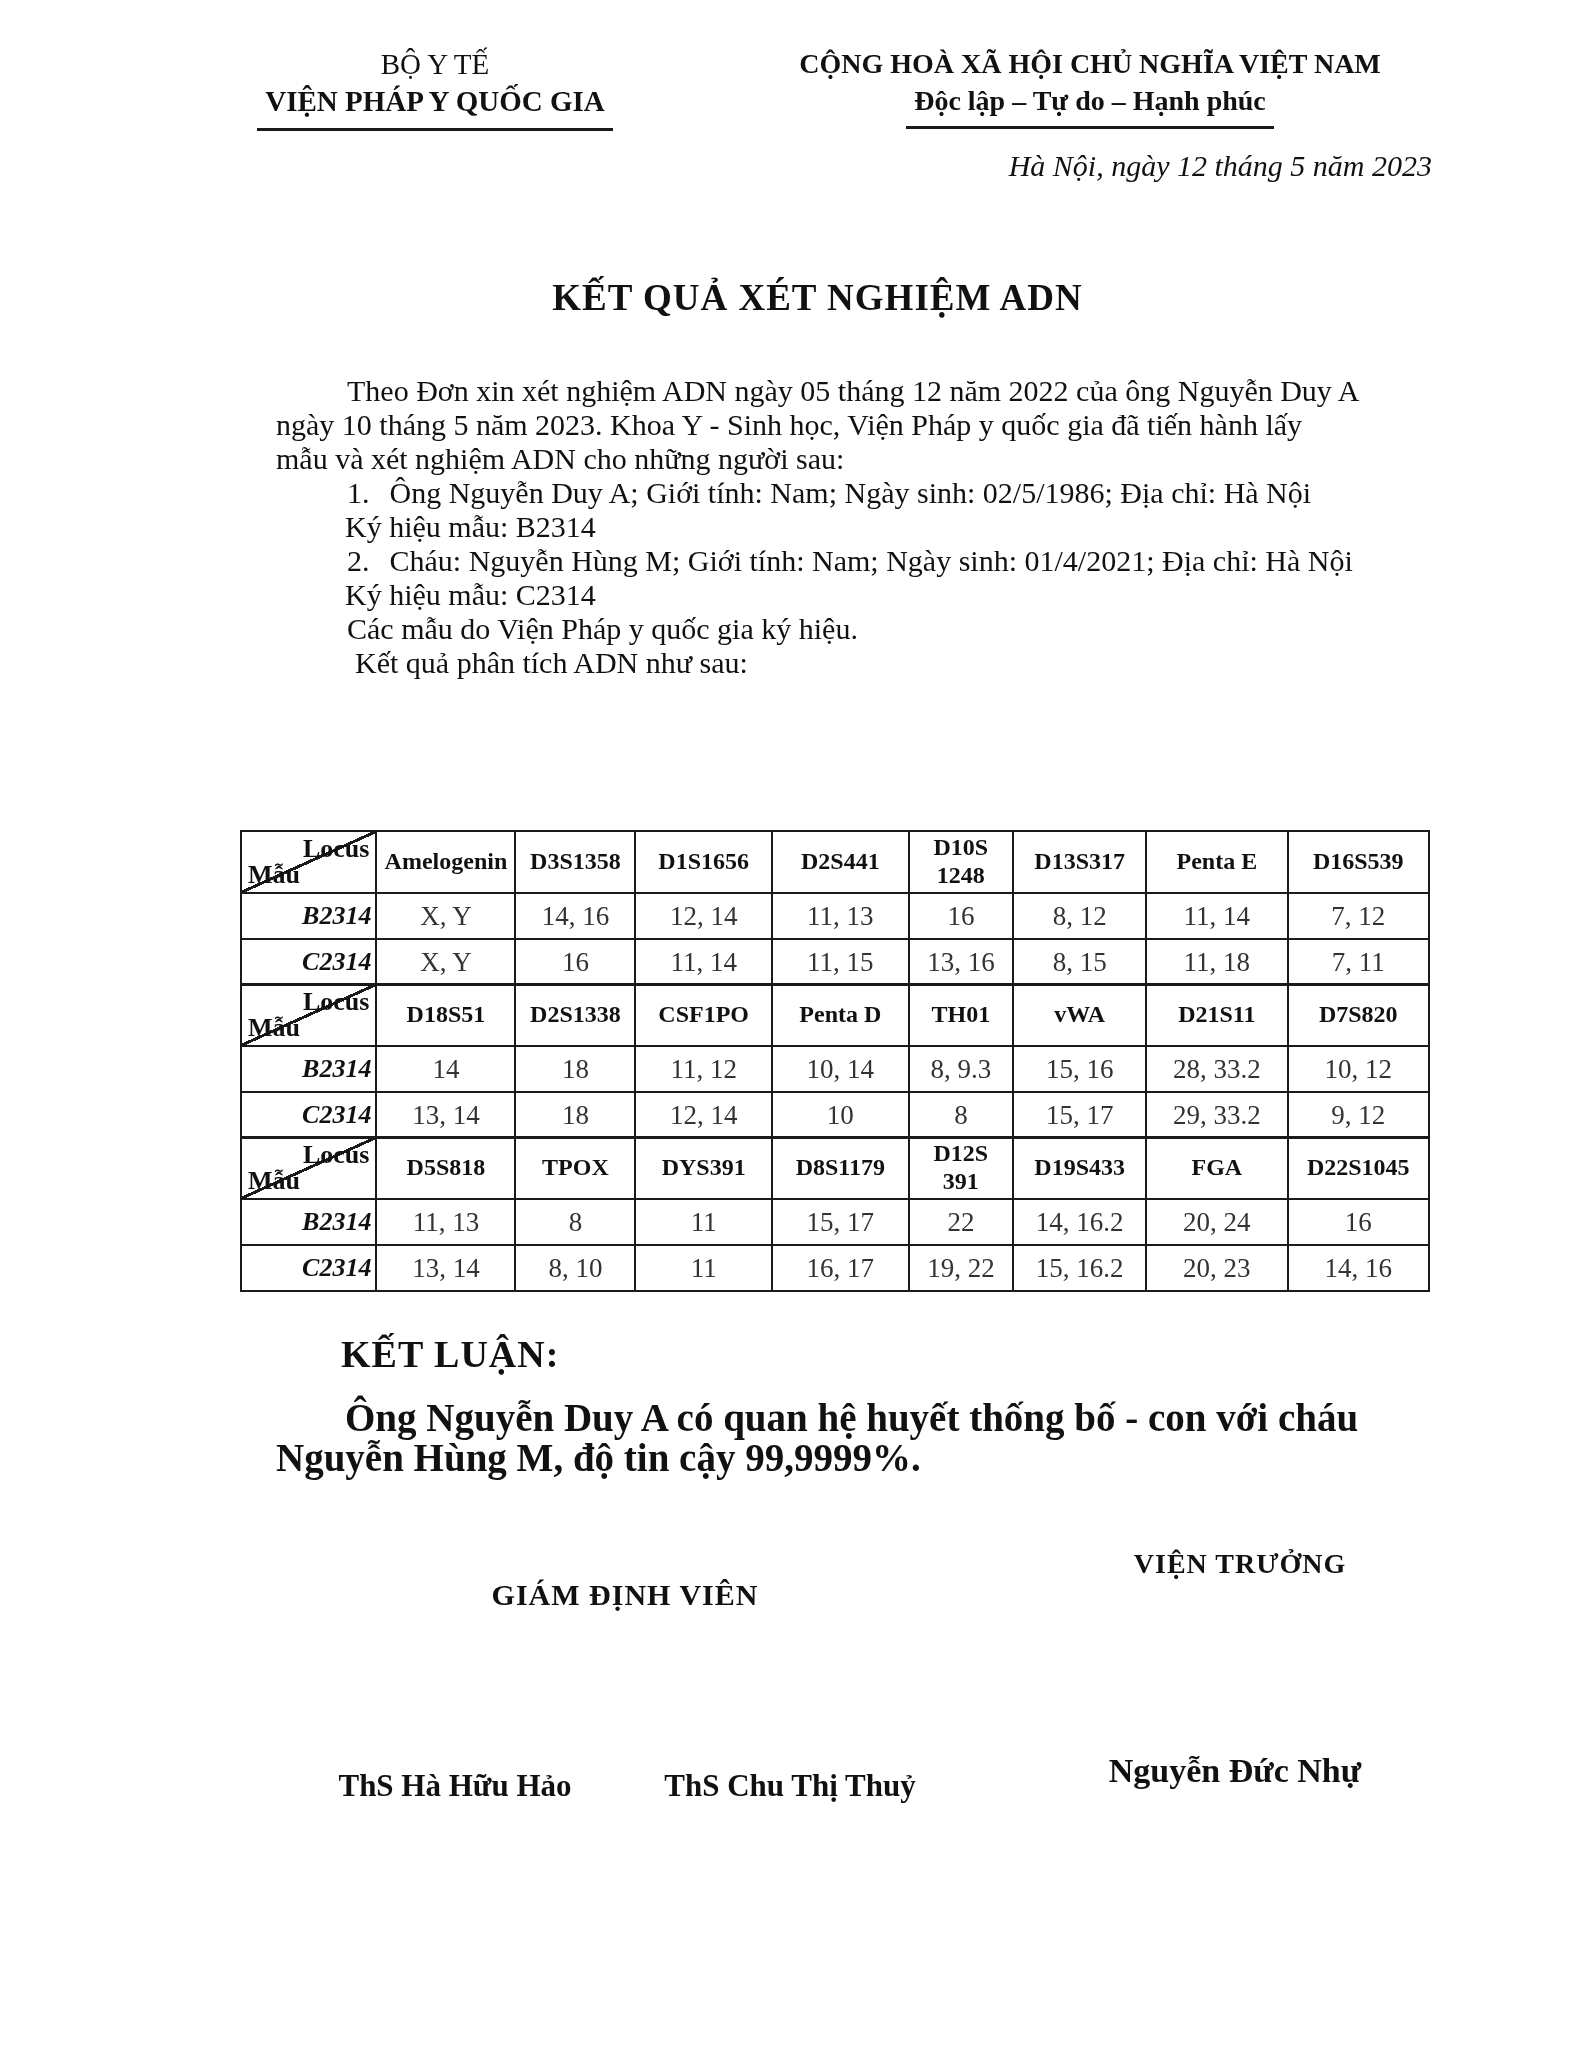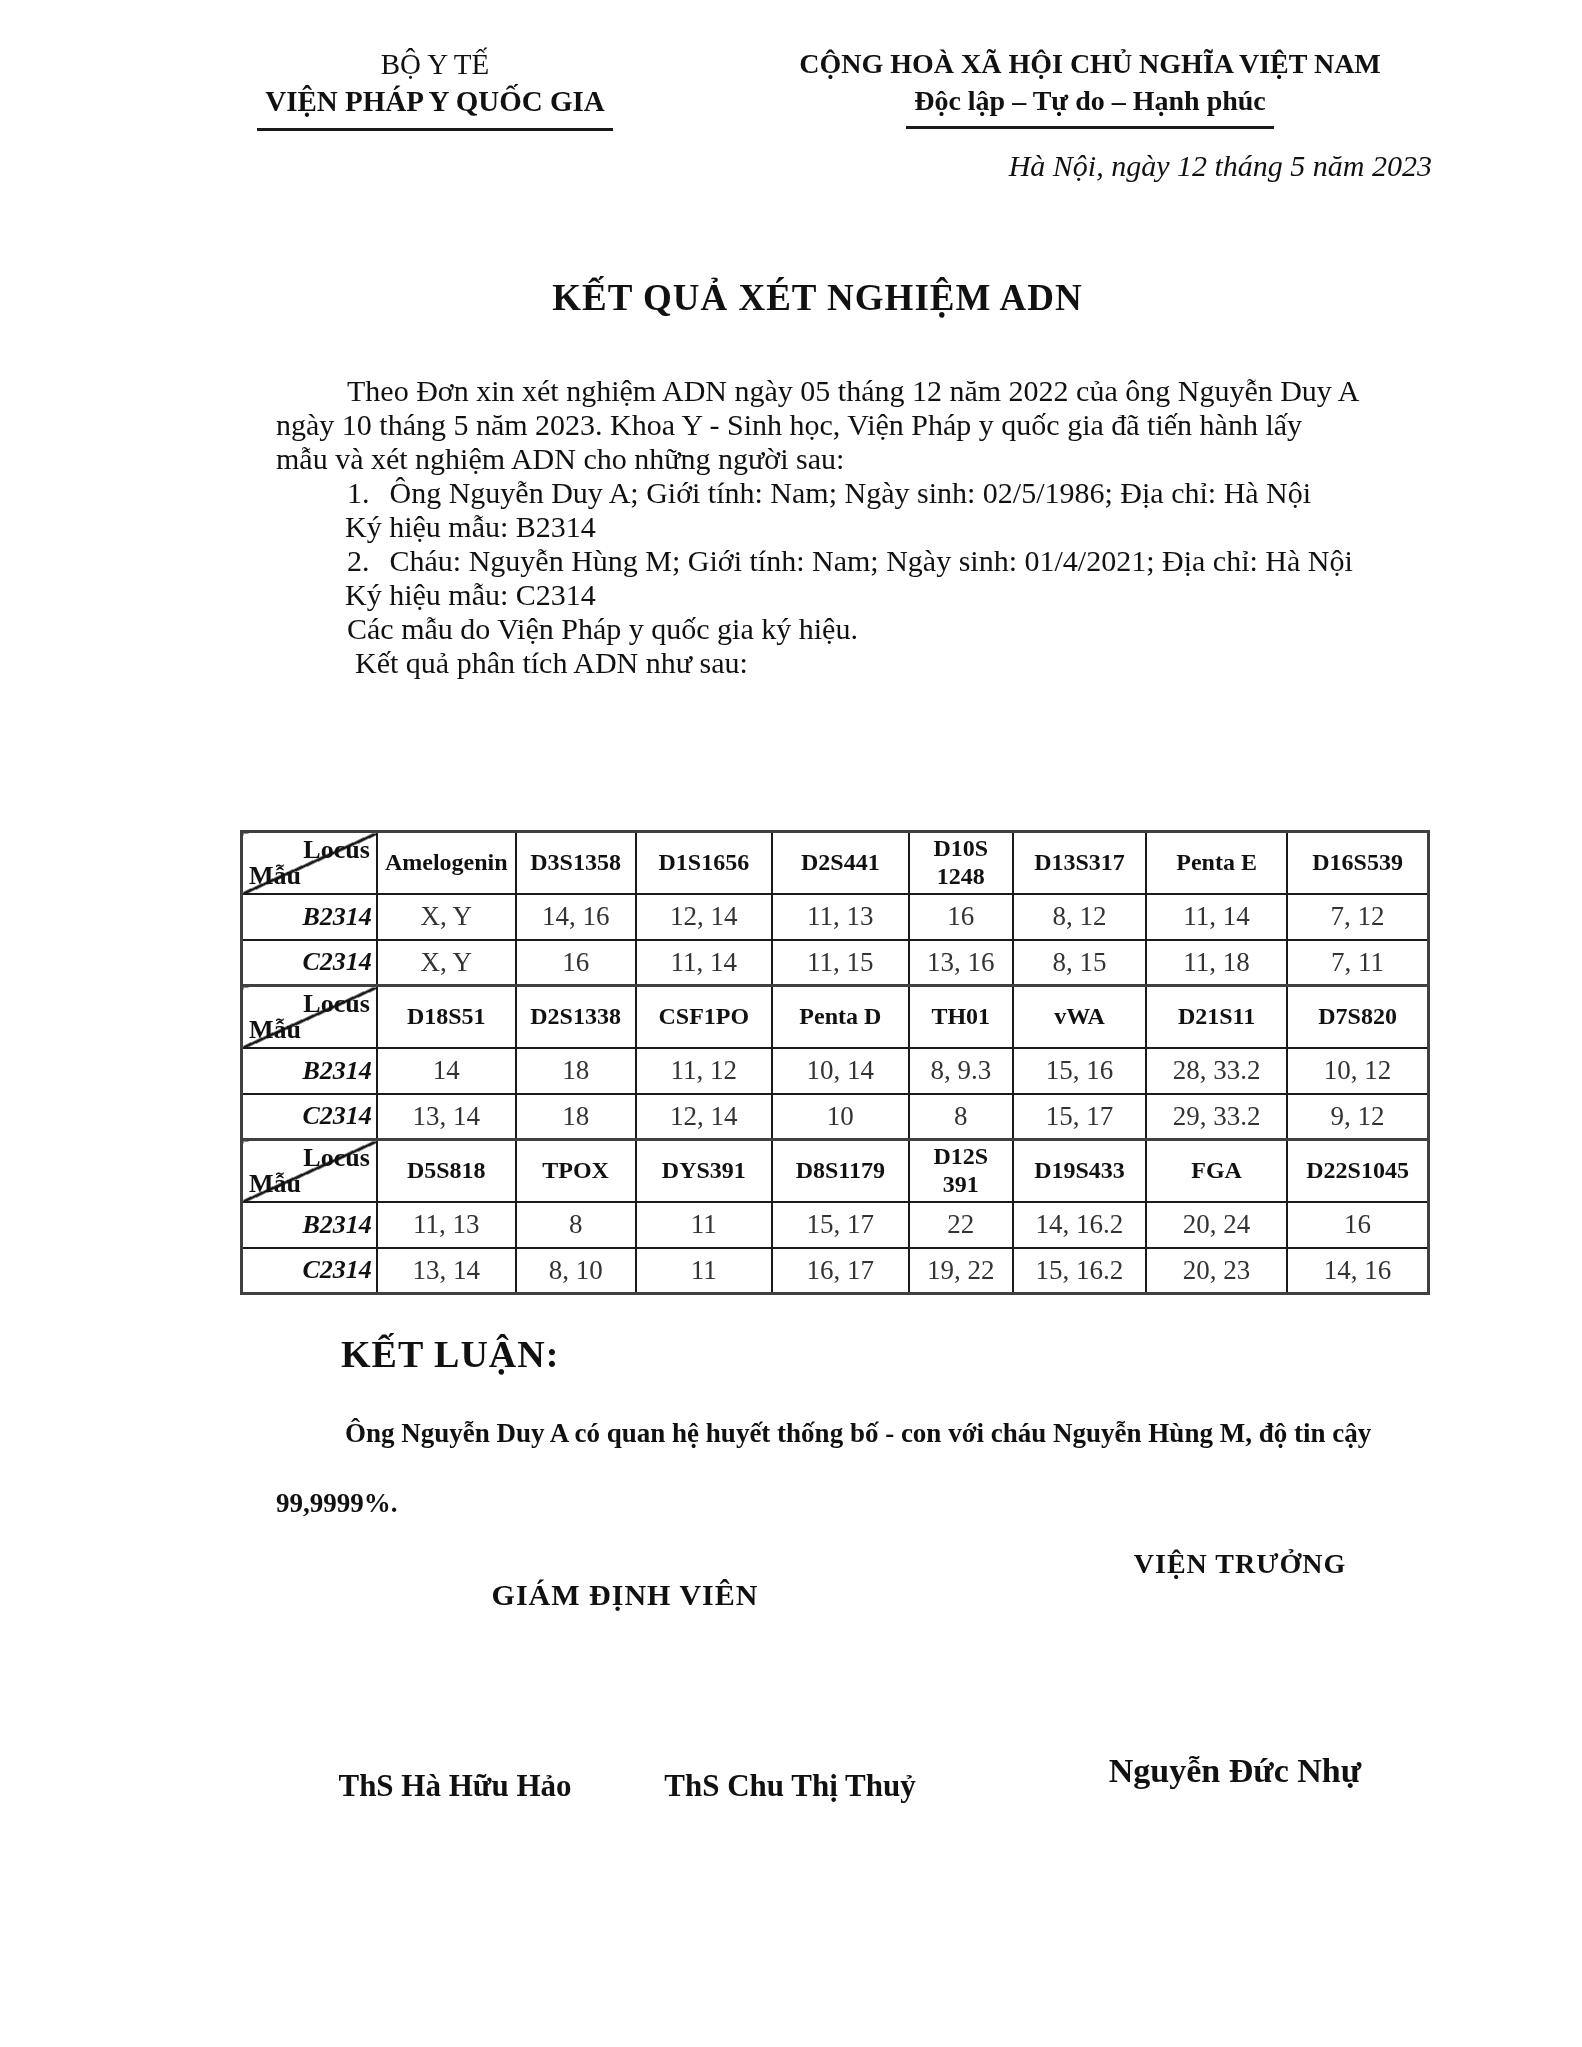--- a/index.html
+++ b/index.html
@@ -37,38 +37,38 @@
   .body-text .key-line{text-indent:69px;}
   .body-text .note-line{text-indent:71px;}
   .body-text .num{padding-right:20px;}
   .table-intro{font-weight:normal;text-indent:79px;}
 
   
   .tbl-wrap{left:240px;top:830px;width:1190px;}
   table.dna{border-collapse:collapse;table-layout:fixed;width:100%;}
   table.dna + table.dna{margin-top:-3px;}
   table.dna td{border:2px solid #1a1a1a;padding:0 4px;vertical-align:middle;}
-  table.dna{border:3px solid #404040;}
+  table.dna{border:1px solid #404040;}
   tr.hrow{height:62px;}
   tr.drow{height:46px;}
   td.locus{font-weight:bold;font-size:24px;text-align:center;line-height:1.15;}
   .wrap5{display:inline-block;max-width:5.4ch;word-break:break-all;}
   td.sample{font-weight:bold;font-size:26px;text-align:right;font-style:italic;}
   td.val{font-size:27px;color:#333;text-align:center;}
   td.corner{position:relative;padding:0;
     background:linear-gradient(to bottom right,
       transparent calc(50% - 1.5px), #1a1a1a calc(50% - 1.5px),
       #1a1a1a calc(50% + 1.5px), transparent calc(50% + 1.5px));}
   .corner-top{position:absolute;top:2px;right:6px;font-weight:bold;font-size:26px;}
   .corner-bottom{position:absolute;bottom:2px;left:6px;font-weight:bold;font-size:26px;}
 
   
   .concl-head{left:341px;top:1332px;font-size:38px;font-weight:bold;letter-spacing:1px;}
-  .concl-text{left:276px;top:1398px;width:1098px;font-size:27px;font-weight:bold;
-    line-height:70px;text-indent:69px;}
+  .concl-text{left:276px;top:1398px;width:1098px;font-size:39px;font-weight:bold;
+    line-height:40px;text-indent:69px;}
 
   
   .sig-left-title{left:395px;top:1578px;width:460px;text-align:center;
     font-size:30px;font-weight:bold;letter-spacing:1px;}
   .sig-right-title{left:1050px;top:1548px;width:380px;text-align:center;
     font-size:28px;font-weight:bold;letter-spacing:1px;}
   .sig-name-1{left:285px;top:1768px;width:340px;text-align:center;font-size:31px;font-weight:bold;}
   .sig-name-2{left:615px;top:1768px;width:350px;text-align:center;font-size:31px;font-weight:bold;}
   .sig-name-3{left:1055px;top:1752px;width:360px;text-align:center;font-size:34px;font-weight:bold;}
 </style>

